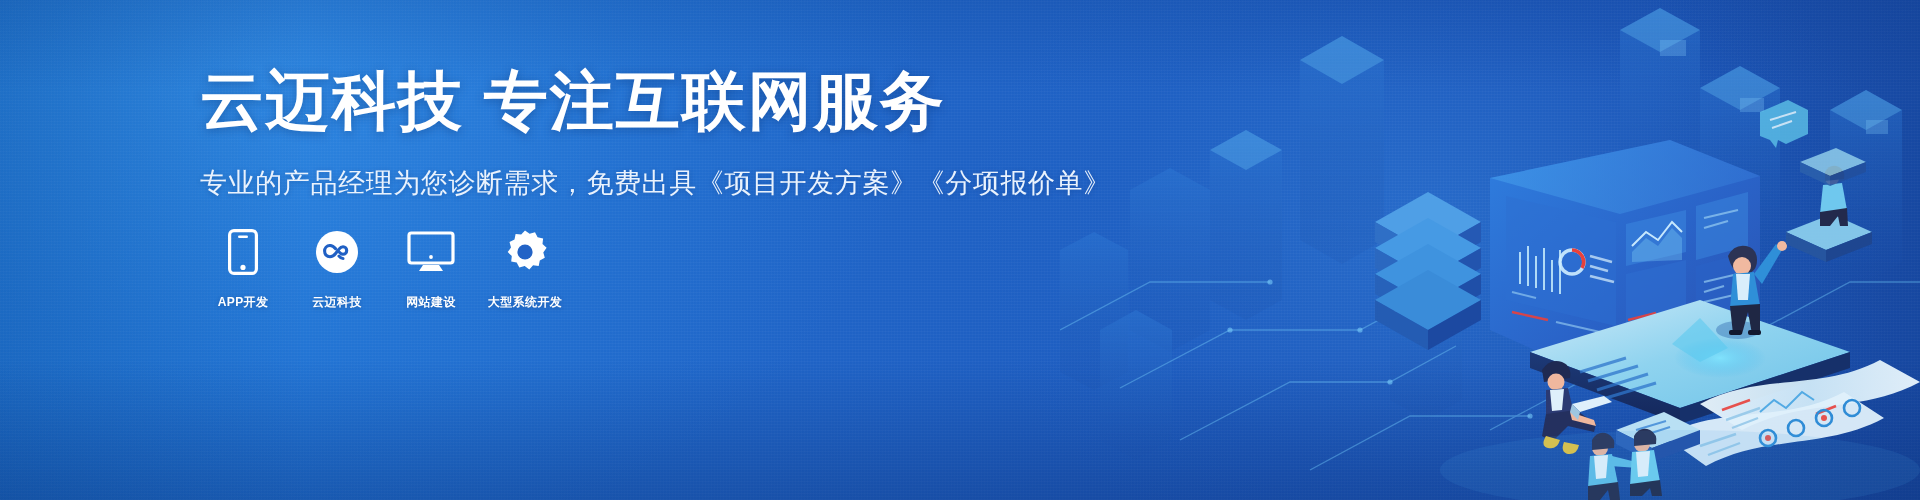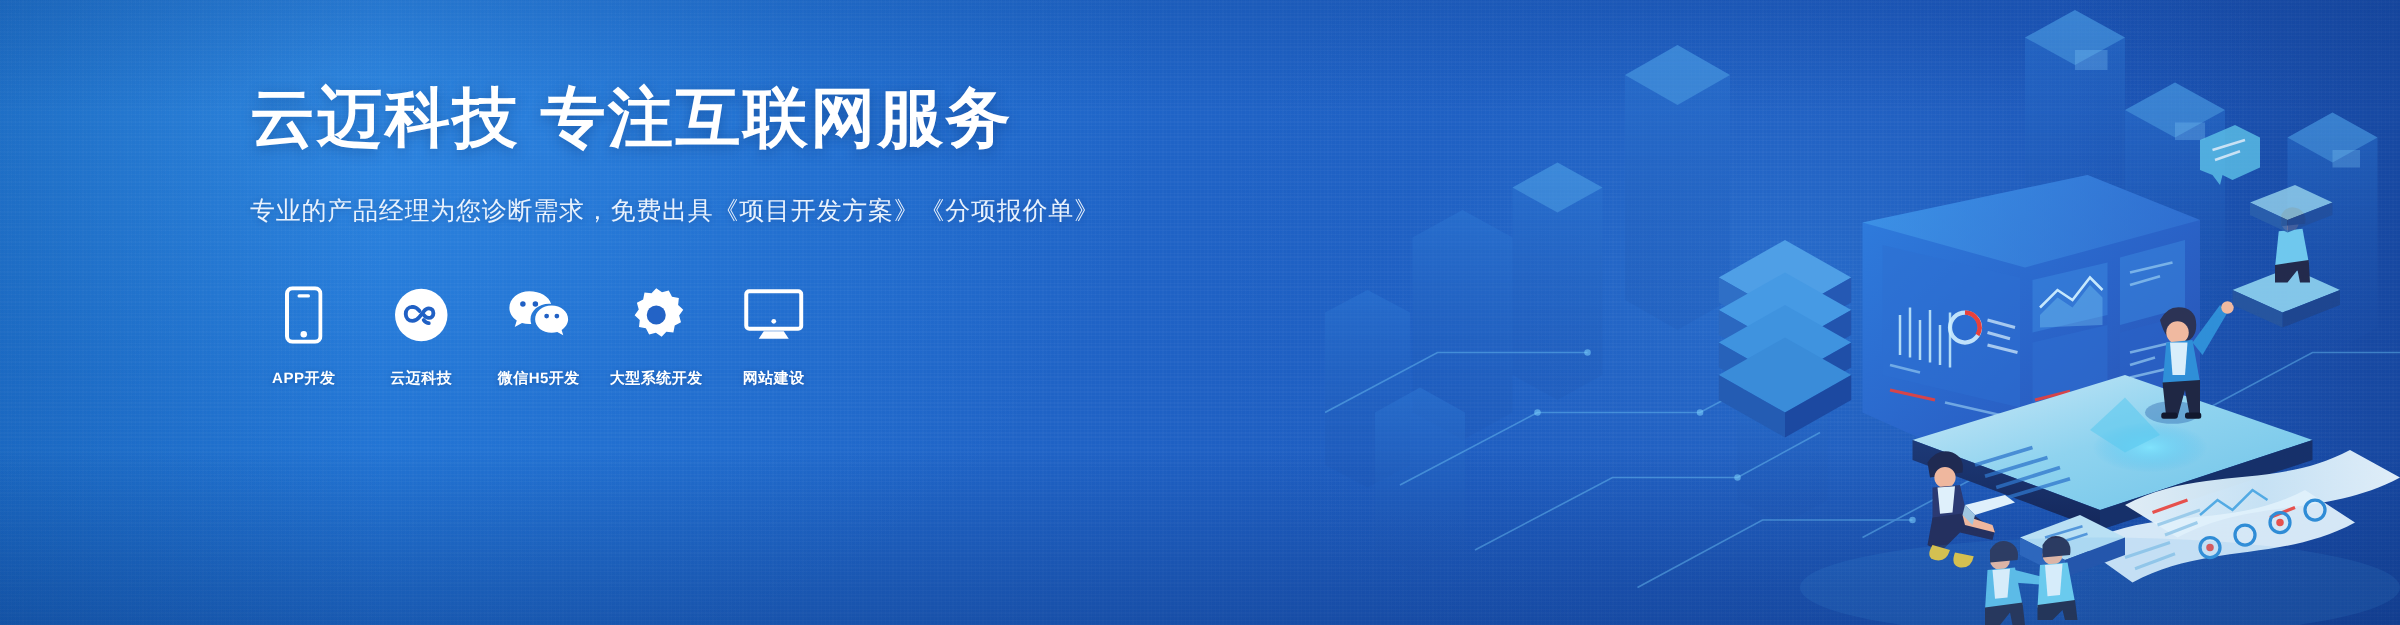--- a/index.html
+++ b/index.html
@@ -53,31 +53,31 @@
   
   .copy {
     position: absolute;
     left: 200px;
     top: 66px;
     width: 760px;
     z-index: 6;
   }
   .headline {
     color: #ffffff;
-    font-size: 52px;
+    font-size: 64px;
     line-height: 1.12;
     font-weight: bold;
     letter-spacing: 2px;
     margin: 0 0 26px 0;
     text-shadow: 0 2px 10px rgba(6,40,100,0.35);
     white-space: nowrap;
   }
   .subline {
     color: #e9f2fd;
-    font-size: 20px;
+    font-size: 27px;
     line-height: 38px;
     letter-spacing: 0.6px;
     white-space: nowrap;
     text-shadow: 0 1px 5px rgba(6,40,100,0.28);
   }
 
   
   .services {
     position: absolute;
     left: 200px;
@@ -440,50 +440,37 @@
         <svg width="44" height="44" viewBox="0 0 44 44">
           <circle cx="22" cy="22" r="21" fill="#ffffff"></circle>
           <path d="M15 15.5c-3.4 0-5.4 2.6-5.4 5.6 0 3.2 2.2 5.6 5.4 5.6 2.4 0 4.2-1.4 5.6-3.2l3.4-4.4c1.1-1.4 2.4-2.4 4-2.4 2.2 0 3.7 1.6 3.7 3.8s-1.5 3.8-3.7 3.8c-1.6 0-2.9-1-4-2.4" fill="none" stroke="#2060c4" stroke-width="3.1" stroke-linecap="round"></path>
           <path d="M15 15.5c2.4 0 4.2 1.4 5.6 3.2" fill="none" stroke="#2060c4" stroke-width="3.1" stroke-linecap="round"></path>
           <path d="M28 28.5c-1.6 0-2.9-1-4-2.4" fill="none" stroke="#2060c4" stroke-width="3.1" stroke-linecap="round"></path>
         </svg>
       </span>
       <span class="cap">云迈科技</span>
     </div>
 
-    <div class="service">
-      <span class="ico">
-        <svg width="50" height="42" viewBox="0 0 50 42">
-          <path d="M17.5 2C8.6 2 1.5 7.9 1.5 15.2c0 4.1 2.3 7.8 5.9 10.2l-1.6 5.1 5.8-3.1c1.8.5 3.8.8 5.9.8.5 0 1 0 1.5-.1-.4-1.1-.6-2.3-.6-3.5 0-7 6.6-12.6 14.8-12.6.6 0 1.1 0 1.7.1C33.3 6.3 26.1 2 17.5 2z" fill="#ffffff"></path>
-          <circle cx="12.3" cy="12.1" r="2.2" fill="#2060c4"></circle>
-          <circle cx="22.3" cy="12.1" r="2.2" fill="#2060c4"></circle>
-          <path d="M48.5 24.3c0-6-5.9-10.9-13.2-10.9s-13.2 4.9-13.2 10.9c0 6 5.9 10.9 13.2 10.9 1.6 0 3.1-.2 4.5-.6l4.8 2.6-1.3-4.2c3.1-2 5.2-5.1 5.2-8.7z" fill="#ffffff"></path>
-          <circle cx="31.3" cy="21.8" r="1.9" fill="#2060c4"></circle>
-          <circle cx="39.5" cy="21.8" r="1.9" fill="#2060c4"></circle>
-        </svg>
-      </span>
-      <span class="cap">微信H5开发</span>
-    </div>
-
-    <div class="service">
-      <span class="ico">
-        <svg width="46" height="46" viewBox="0 0 46 46">
-          <path d="M23 1.5l4.6 3.3 5.4-1.5 2.6 5 5.5 1.1-.6 5.6 4.1 3.8-3.3 4.6 1.5 5.4-5 2.6-1.1 5.5-5.6-.6-3.8 4.1-4.6-3.3-5.4 1.5-2.6-5-5.5-1.1.6-5.6-4.1-3.8 3.3-4.6-1.5-5.4 5-2.6 1.1-5.5 5.6.6z" fill="#ffffff"></path>
-          <circle cx="23" cy="23" r="7.6" fill="#2363c6"></circle>
-        </svg>
-      </span>
-      <span class="cap">大型系统开发</span>
-    </div>
 
     <div class="service">
       <span class="ico">
         <svg width="48" height="42" viewBox="0 0 48 42">
           <rect x="2" y="2" width="44" height="30" rx="2.4" fill="none" stroke="#ffffff" stroke-width="3.2"></rect>
           <circle cx="24" cy="26" r="1.9" fill="#ffffff"></circle>
           <path d="M16 34 L32 34 L36 40 L12 40 Z" fill="#ffffff"></path>
         </svg>
       </span>
       <span class="cap">网站建设</span>
     </div>
 
+    <div class="service">
+      <span class="ico">
+        <svg width="46" height="46" viewBox="0 0 46 46">
+          <path d="M23 1.5l4.6 3.3 5.4-1.5 2.6 5 5.5 1.1-.6 5.6 4.1 3.8-3.3 4.6 1.5 5.4-5 2.6-1.1 5.5-5.6-.6-3.8 4.1-4.6-3.3-5.4 1.5-2.6-5-5.5-1.1.6-5.6-4.1-3.8 3.3-4.6-1.5-5.4 5-2.6 1.1-5.5 5.6.6z" fill="#ffffff"></path>
+          <circle cx="23" cy="23" r="7.6" fill="#2363c6"></circle>
+        </svg>
+      </span>
+      <span class="cap">大型系统开发</span>
+    </div>
+
   </div>
 
 </div>
 
 </body></html>

